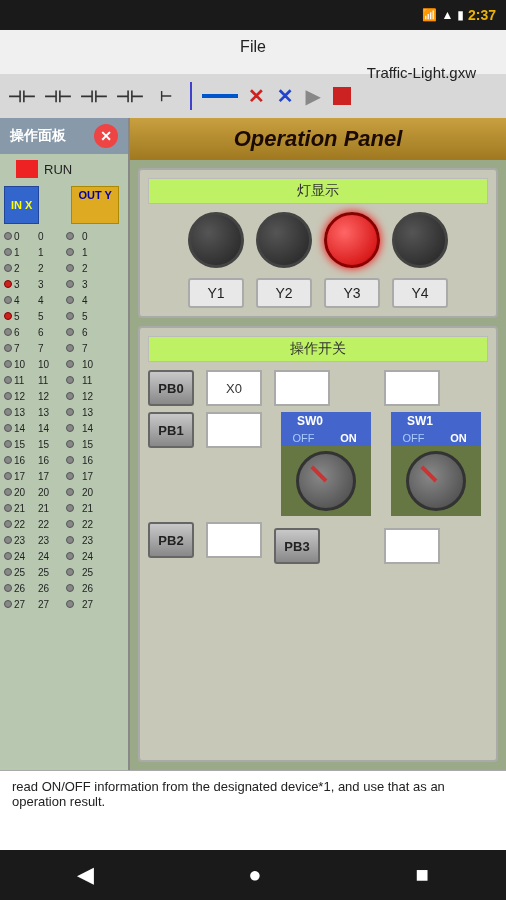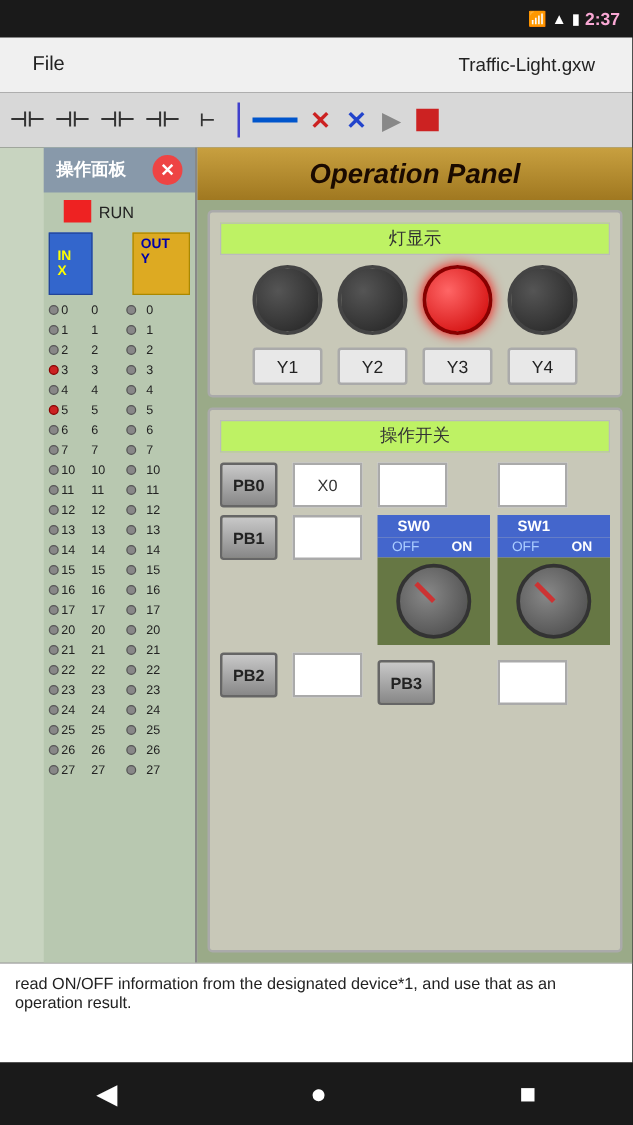--- a/index.html
+++ b/index.html
@@ -22,34 +22,35 @@
       justify-content: flex-end;
       padding: 0 10px;
       gap: 6px;
     }
     .status-icons {
       display: flex;
       align-items: center;
       gap: 4px;
     }
     .status-time {
-      color: #f9a8d4;
+      color: #eab308;
       font-size: 14px;
       font-weight: bold;
     }
 
     
     .menu-bar {
       width: 506px;
       height: 44px;
       background: #f0f0f0;
       display: flex;
       align-items: center;
       padding: 0 10px;
       gap: 0;
+      flex-direction: column;
     }
     .menu-item {
       padding: 8px 16px;
       font-size: 16px;
       color: #222;
       cursor: pointer;
     }
     .menu-title {
       margin-left: auto;
       font-size: 15px;
@@ -110,21 +111,20 @@
     }
 
     
     .left-panel {
       width: 130px;
       height: 100%;
       background: #b8c8b0;
       border-right: 2px solid #888;
       display: flex;
       flex-direction: column;
-      margin-left: 35px;
     }
     .close-btn {
       width: 24px;
       height: 24px;
       background: #ee4444;
       border-radius: 50%;
       display: flex;
       align-items: center;
       justify-content: center;
       color: white;

